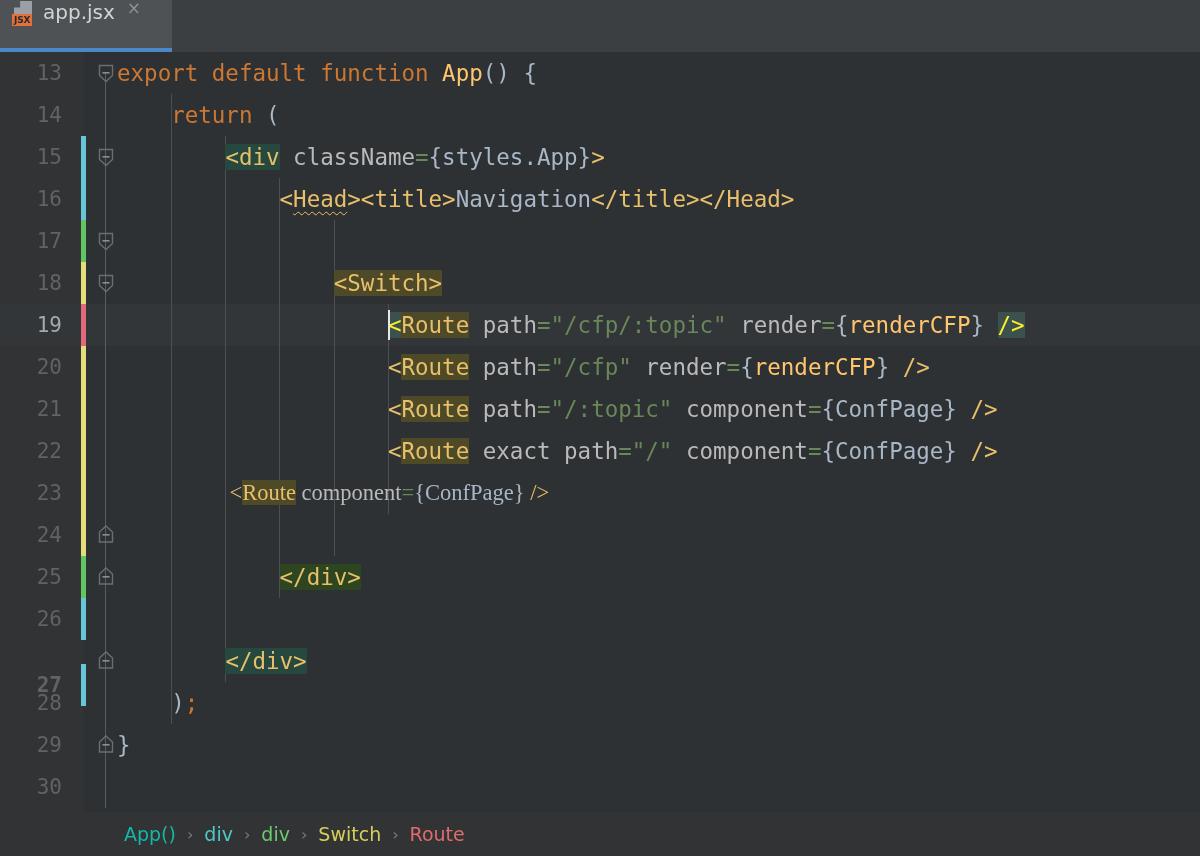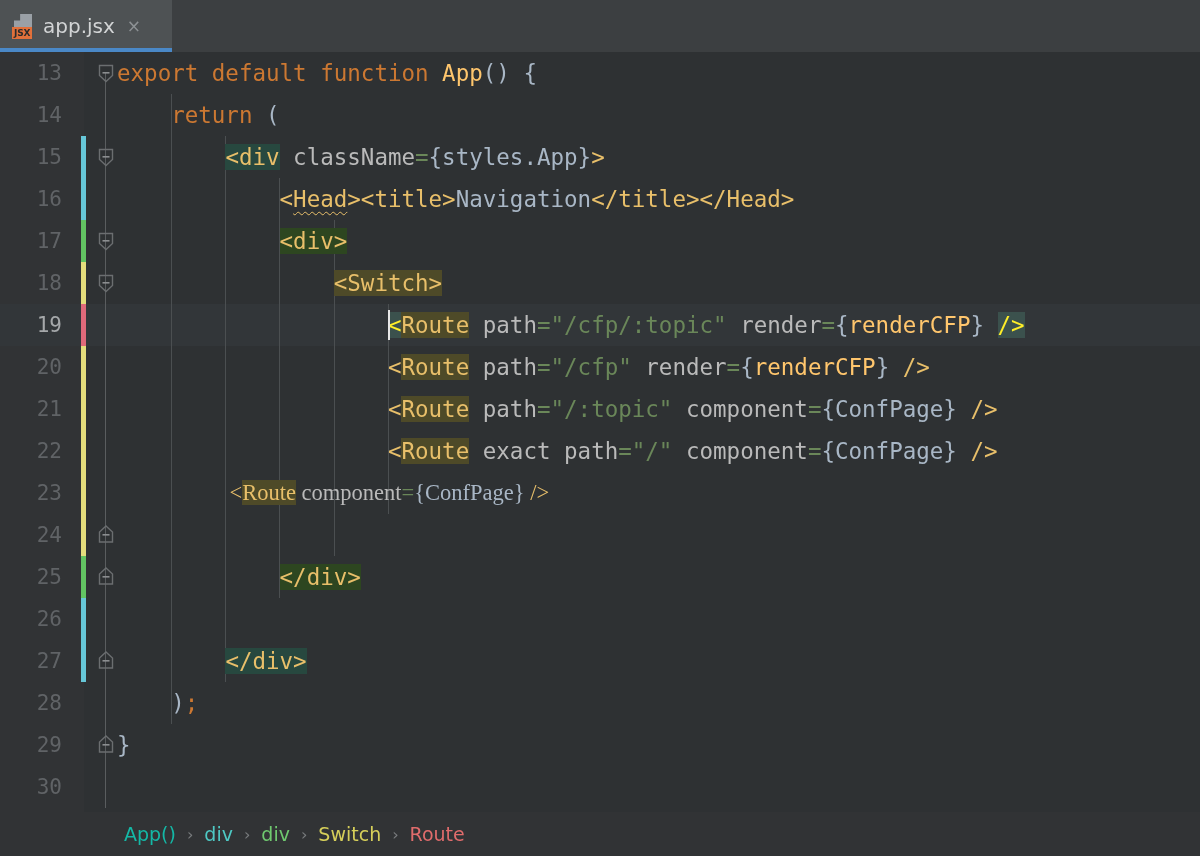--- a/index.html
+++ b/index.html
@@ -5,21 +5,21 @@
   html,body{margin:0;padding:0;}
   body{
     width:1200px;height:856px;overflow:hidden;
     background:#2b2b2b;
     font-family:"DejaVu Sans Mono",monospace;
   }
   .app{width:1200px;height:856px;position:relative;display:flex;flex-direction:column;}
 
   
   .tabbar{height:52px;background:#3c3f41;display:flex;align-items:stretch;flex:0 0 52px;position:relative;}
-  .tab{width:172px;background:#4e5254;display:flex;align-items:center;padding:0 0 0 12px;position:relative;box-sizing:border-box;}
+  .tab{width:172px;background:#4e5254;display:flex;padding:0 0 0 12px;position:relative;box-sizing:border-box;}
   .tab-underline{position:absolute;left:0;bottom:0;width:172px;height:4px;background:#4a88c7;}
   .tabbar-rest{flex:1;background:#3c3f41;}
   .jsx-icon{width:22px;height:26px;position:relative;flex:0 0 22px;margin-right:9px;}
   .jsx-page{position:absolute;left:2px;top:1px;width:18px;height:19px;background:#9aa0a6;
      clip-path:polygon(0 34%,34% 34%,34% 0,100% 0,100% 100%,0 100%);}
   .jsx-badge{position:absolute;left:0px;bottom:0px;background:#e2703a;color:#2b2b2b;
      font-family:"DejaVu Sans",sans-serif;font-size:9px;font-weight:bold;line-height:10px;
      padding:1px 2px;letter-spacing:-0.2px;}
   .tab-title{color:#d2d4d5;font-family:"DejaVu Sans",sans-serif;font-size:20px;white-space:nowrap;}
   .tab-close{margin-left:12px;color:#8d9194;font-family:"DejaVu Sans",sans-serif;font-size:17px;line-height:1;cursor:pointer;}
@@ -154,21 +154,21 @@
           <div class="stripe" style="top: 0px; height: 42px; background: rgb(228, 221, 124);"></div>
         </div>
         <div class="row" style="position: absolute; top: 504px; left: 0px; right: 0px;">
           <div class="lineno">25</div>
           <div class="stripe" style="top: 0px; height: 42px; background: rgb(98, 196, 98);"></div>
         </div>
         <div class="row" style="position: absolute; top: 546px; left: 0px; right: 0px;">
           <div class="lineno">26</div>
           <div class="stripe" style="top: 0px; height: 42px; background: rgb(102, 199, 216);"></div>
         </div>
-        <div class="row" style="position: absolute; top: 588px; left: 0px; right: 0px;">
+        <div class="row" style="position: absolute; top: 612px; left: 0px; right: 0px; font-weight: bold;">
           <div class="lineno">27</div>
           <div class="stripe" style="top: 0px; height: 42px; background: rgb(102, 199, 216);"></div>
         </div>
         <div class="row" style="position: absolute; top: 630px; left: 0px; right: 0px;">
           <div class="lineno">28</div>
         </div>
         <div class="row" style="position: absolute; top: 672px; left: 0px; right: 0px;">
           <div class="lineno">29</div>
         </div>
         <div class="row" style="position: absolute; top: 714px; left: 0px; right: 0px;">
@@ -222,21 +222,20 @@
             <path d="M10 12 l6.5 6 v10 h-13 v-10 z" fill="none" stroke="#6b6e70" stroke-width="1.4"></path>
             <rect x="6.5" y="20" width="7" height="1.6" fill="#8b8e90"></rect>
           </svg>
         </div>
       </div>
     <div class="code" id="layer-code">
         <div class="cline" style="position: absolute; top: 0px; left: 0px; right: 0px;"><span class="kw">export default function </span><span class="fn">App</span><span class="punc">() {</span></div>
         <div class="cline" style="position: absolute; top: 42px; left: 0px; right: 0px;"><span class="txt">    </span><span class="kw">return</span><span class="txt"> </span><span class="punc">(</span></div>
         <div class="cline" style="position: absolute; top: 84px; left: 0px; right: 0px;"><span class="txt">        </span><span class="tag hl-teal">&lt;div</span><span class="txt"> </span><span class="attr">className</span><span class="eq">=</span><span class="ident">{styles.App}</span><span class="tag">&gt;</span></div>
         <div class="cline" style="position: absolute; top: 126px; left: 0px; right: 0px;"><span class="txt">            </span><span class="tag">&lt;</span><span class="tag wavy">Head</span><span class="tag">&gt;</span><span class="tag">&lt;title&gt;</span><span class="txt">Navigation</span><span class="tag">&lt;/title&gt;&lt;/Head&gt;</span></div>
-        <div class="cline" style="position: absolute; top: 168px; left: 0px; right: 0px;"><span class="txt">            </span><span class="tag hl-green">&lt;div&gt;</span></div>
         <div class="cline" style="position: absolute; top: 210px; left: 0px; right: 0px;"><span class="txt">                </span><span class="tag hl-olive">&lt;Switch&gt;</span></div>
         <div class="cline" style="position: absolute; top: 252px; left: 0px; right: 0px;"><span class="txt">                    </span><span class="tag hl-match">&lt;</span><span class="tag hl-olive">Route</span><span class="txt"> </span><span class="attr">path</span><span class="eq">=</span><span class="str">"/cfp/:topic"</span><span class="txt"> </span><span class="attr">render</span><span class="eq">=</span><span class="brace">{</span><span class="fn">renderCFP</span><span class="brace">}</span><span class="txt"> </span><span class="tag hl-match">/&gt;</span><div class="caret" style="left: 270.8px; top: 6px;"></div></div>
         <div class="cline" style="position: absolute; top: 294px; left: 0px; right: 0px;"><span class="txt">                    </span><span class="tag">&lt;</span><span class="tag hl-olive">Route</span><span class="txt"> </span><span class="attr">path</span><span class="eq">=</span><span class="str">"/cfp"</span><span class="txt"> </span><span class="attr">render</span><span class="eq">=</span><span class="brace">{</span><span class="fn">renderCFP</span><span class="brace">}</span><span class="txt"> </span><span class="tag">/&gt;</span></div>
         <div class="cline" style="position: absolute; top: 336px; left: 0px; right: 0px;"><span class="txt">                    </span><span class="tag">&lt;</span><span class="tag hl-olive">Route</span><span class="txt"> </span><span class="attr">path</span><span class="eq">=</span><span class="str">"/:topic"</span><span class="txt"> </span><span class="attr">component</span><span class="eq">=</span><span class="ident">{ConfPage}</span><span class="txt"> </span><span class="tag">/&gt;</span></div>
         <div class="cline" style="position: absolute; top: 378px; left: 0px; right: 0px;"><span class="txt">                    </span><span class="tag">&lt;</span><span class="tag hl-olive">Route</span><span class="txt"> </span><span class="attr">exact</span><span class="txt"> </span><span class="attr">path</span><span class="eq">=</span><span class="str">"/"</span><span class="txt"> </span><span class="attr">component</span><span class="eq">=</span><span class="ident">{ConfPage}</span><span class="txt"> </span><span class="tag">/&gt;</span></div>
         <div class="cline" style="position: absolute; top: 420px; left: 0px; right: 0px; font-family: Liberation Serif, serif;"><span class="txt">                    </span><span class="tag">&lt;</span><span class="tag hl-olive">Route</span><span class="txt"> </span><span class="attr">component</span><span class="eq">=</span><span class="ident">{ConfPage}</span><span class="txt"> </span><span class="tag">/&gt;</span></div>
         <div class="cline" style="position: absolute; top: 504px; left: 0px; right: 0px;"><span class="txt">            </span><span class="tag hl-green">&lt;/div&gt;</span></div>
         <div class="cline" style="position: absolute; top: 546px; left: 0px; right: 0px;"></div>
         <div class="cline" style="position: absolute; top: 588px; left: 0px; right: 0px;"><span class="txt">        </span><span class="tag hl-teal">&lt;/div&gt;</span></div>
         <div class="cline" style="position: absolute; top: 630px; left: 0px; right: 0px;"><span class="txt">    </span><span class="punc">)</span><span class="kw">;</span></div>

